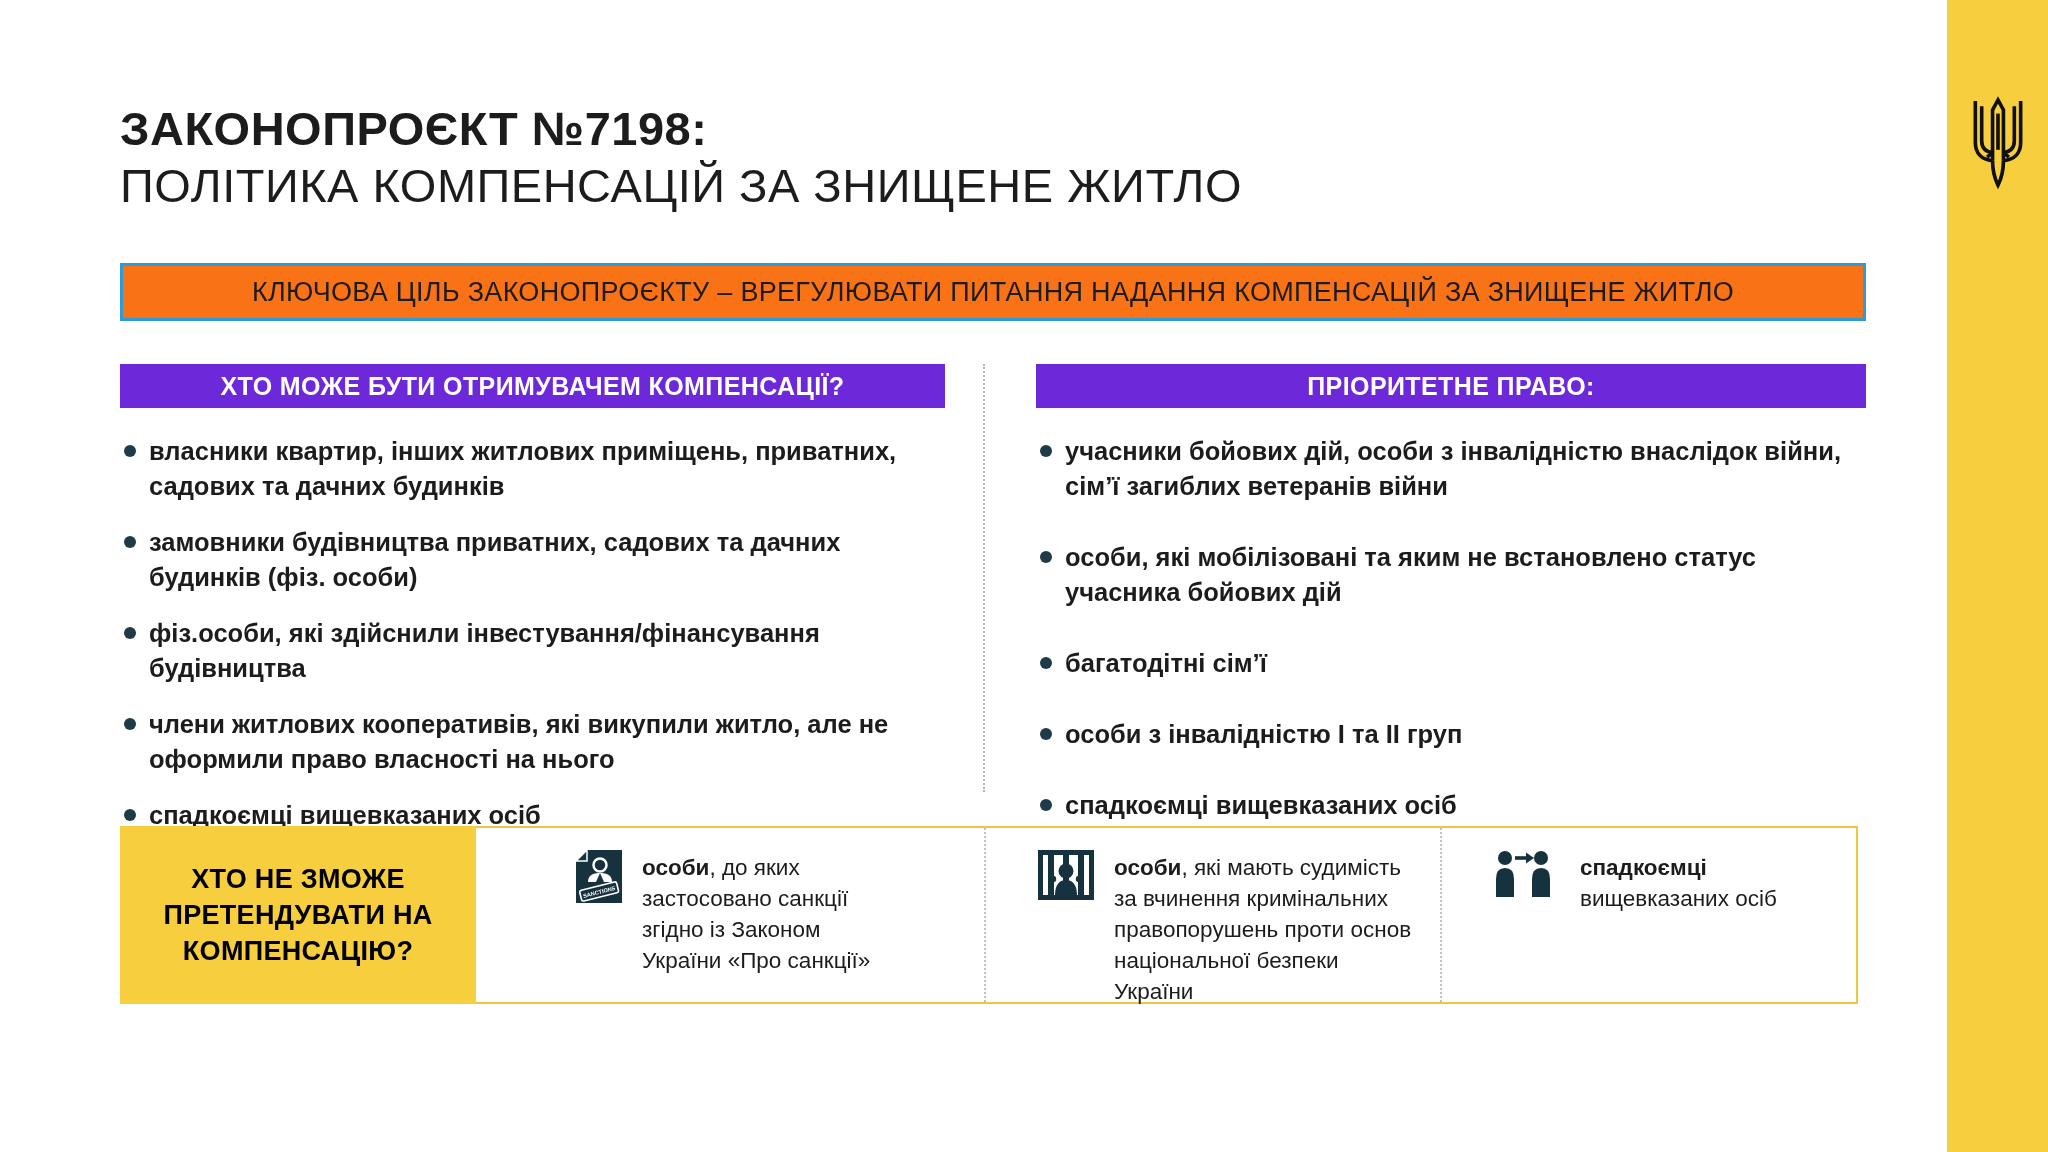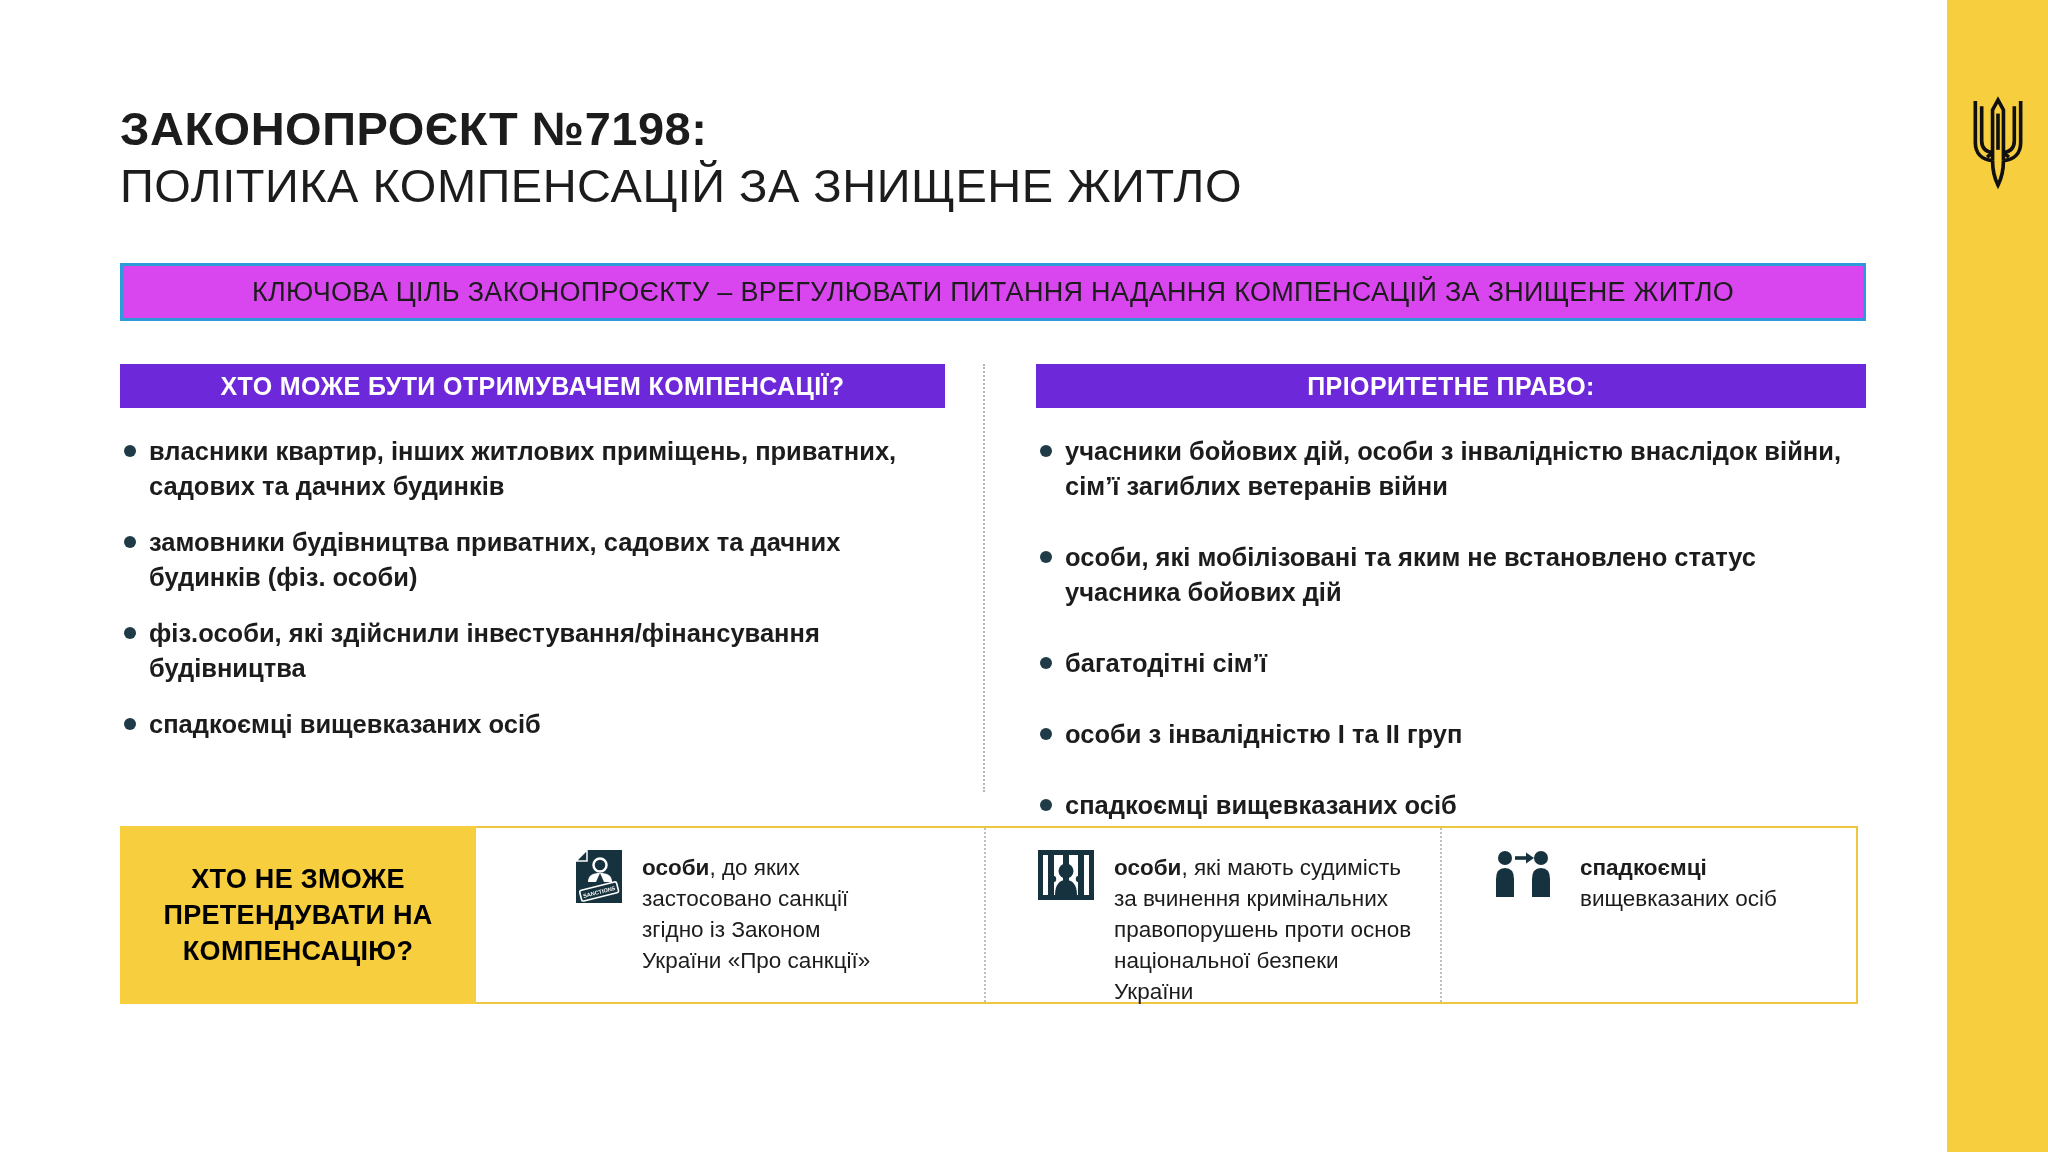--- a/index.html
+++ b/index.html
@@ -21,21 +21,21 @@
   .side-band svg{display:block;margin:95px auto 0 auto;}
 
   
   .title-block{position:absolute;top:100px;left:120px;line-height:1.22;}
   .title-line1{font-size:47px;font-weight:bold;letter-spacing:0.5px;}
   .title-line2{font-size:47px;font-weight:normal;letter-spacing:0.5px;}
 
   
   .goal-box{
     position:absolute;top:263px;left:120px;width:1746px;height:58px;
-    box-sizing:border-box;border:3px solid #2D9BD8;background:#d946ef;
+    box-sizing:border-box;border:3px solid #2D9BD8;background:#f97316;
     display:flex;align-items:center;justify-content:center;
   }
   .goal-box span{font-size:27px;letter-spacing:0.3px;}
 
   
   .columns{position:absolute;top:364px;left:120px;width:1746px;display:flex;}
   .col-left{width:825px;flex:0 0 825px;}
   .col-divider{
     flex:0 0 0;border-left:2px dotted #aeb8bc;
     margin-left:38px;height:428px;
@@ -127,20 +127,24 @@
             <span class="dot"></span>
             <span>власники квартир, інших житлових приміщень, приватних, садових та дачних будинків</span>
           </li>
         <li>
             <span class="dot"></span>
             <span>замовники будівництва приватних, садових та дачних будинків (фіз. особи)</span>
           </li>
         <li>
             <span class="dot"></span>
             <span>фіз.особи, які здійснили інвестування/фінансування будівництва</span>
+          </li>
+        <li>
+            <span class="dot"></span>
+            <span>члени житлових кооперативів, які викупили житло, але не оформили право власності на нього</span>
           </li>
         <li>
             <span class="dot"></span>
             <span>спадкоємці вищевказаних осіб</span>
           </li>
       </ul>
     </div>
 
     <div class="col-divider"></div>
 

